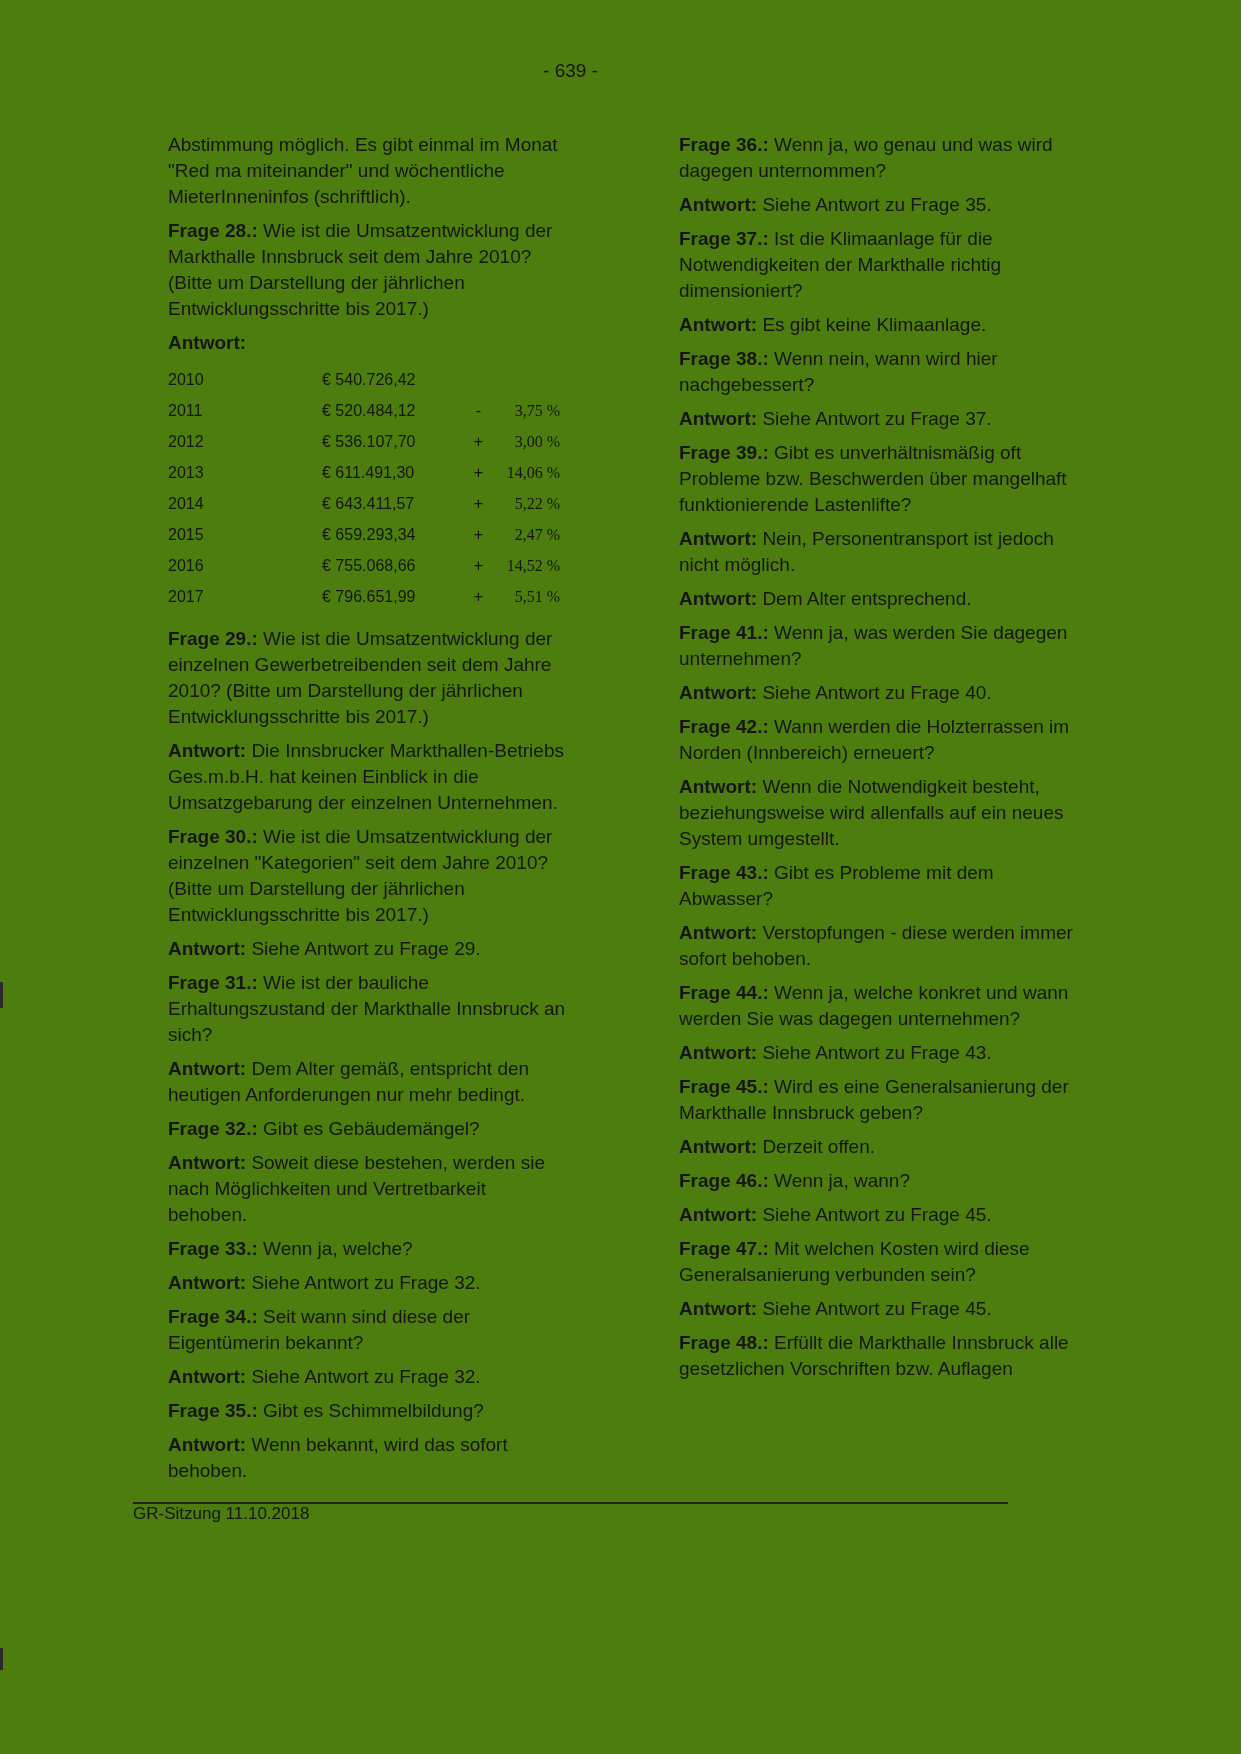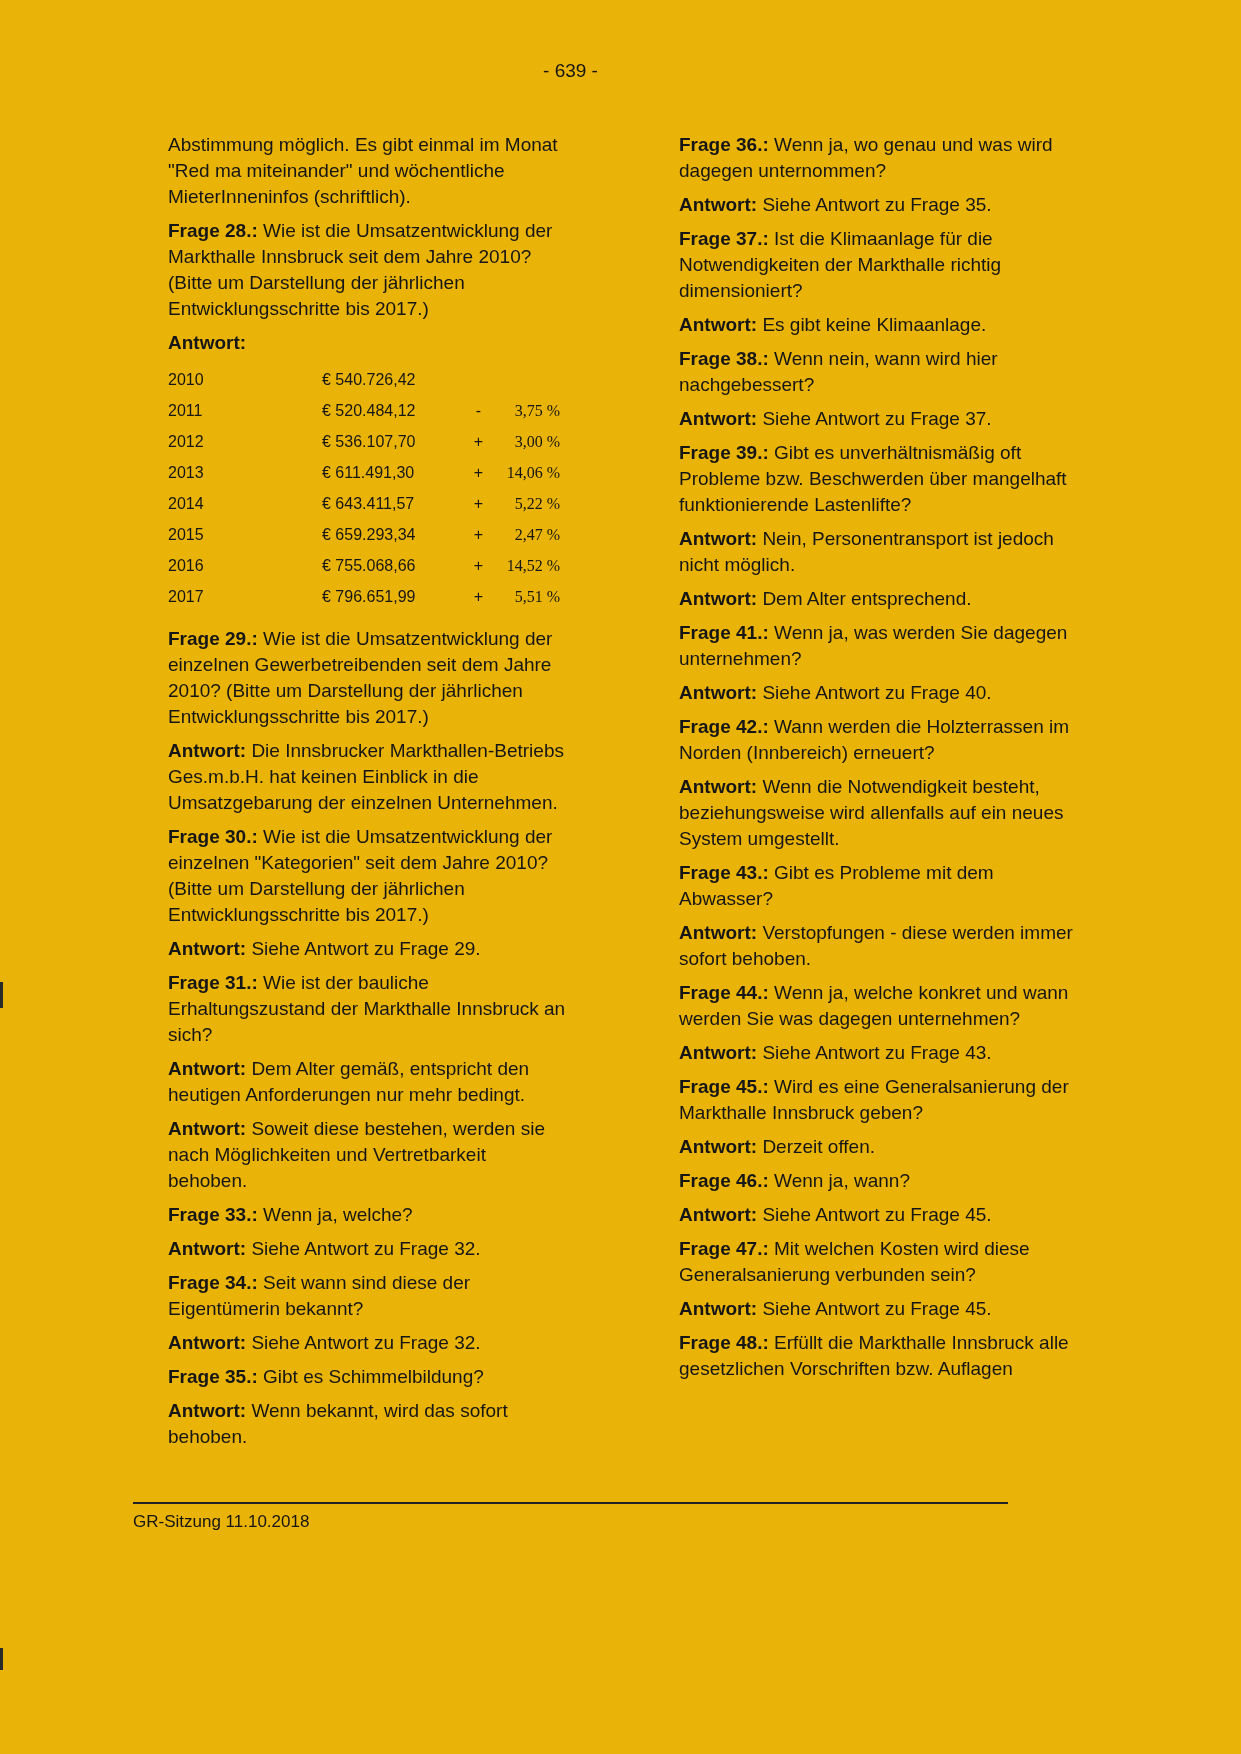--- a/index.html
+++ b/index.html
@@ -6,21 +6,21 @@
   html, body { margin: 0; padding: 0; }
   body {
     font-family: "Liberation Sans", sans-serif;
     background: #e8e8e8;
     color: #161616;
   }
   .page {
     position: relative;
     width: 1241px;
     height: 1754px;
-    background: #eab308;
+    background: #4d7c0f;
     overflow: hidden;
   }
   .content {
     margin-left: 133px;
     width: 875px;
   }
   .page-number {
     padding-top: 60px;
     text-align: center;
     font-size: 19px;
@@ -56,21 +56,20 @@
   .t-sign    { width: 13px; text-align: center; }
   .t-percent { width: 75px; text-align: right; font-family: Liberation Serif, serif; }
   .footer {
     position: absolute;
     left: 133px;
     top: 1502px;
     width: 875px;
   }
   .footer-rule { border-top: 2px solid #222; }
   .footer-text {
-    padding-top: 8px;
     font-size: 17px;
     line-height: 20px;
   }
   .edge-mark {
     position: absolute;
     left: 0;
     width: 3px;
     background: #2a2a2a;
   }
   .edge-mark.m1 { top: 982px; height: 26px; }
@@ -180,20 +179,23 @@
             </p>
 
             <p class="para">
               <strong class="qa-label">Frage 31.:</strong> <span>Wie ist der bauliche Erhaltungszustand der Markthalle Innsbruck an sich?</span>
             </p>
 
             <p class="para">
               <strong class="qa-label">Antwort:</strong> <span>Dem Alter gemäß, entspricht den heutigen Anforderungen nur mehr bedingt.</span>
             </p>
 
+            <p class="para">
+              <strong class="qa-label">Frage 32.:</strong> <span>Gibt es Gebäudemängel?</span>
+            </p>
 
             <p class="para">
               <strong class="qa-label">Antwort:</strong> <span>Soweit diese bestehen, werden sie nach Möglichkeiten und Vertretbarkeit behoben.</span>
             </p>
 
             <p class="para">
               <strong class="qa-label">Frage 33.:</strong> <span>Wenn ja, welche?</span>
             </p>
 
             <p class="para">

